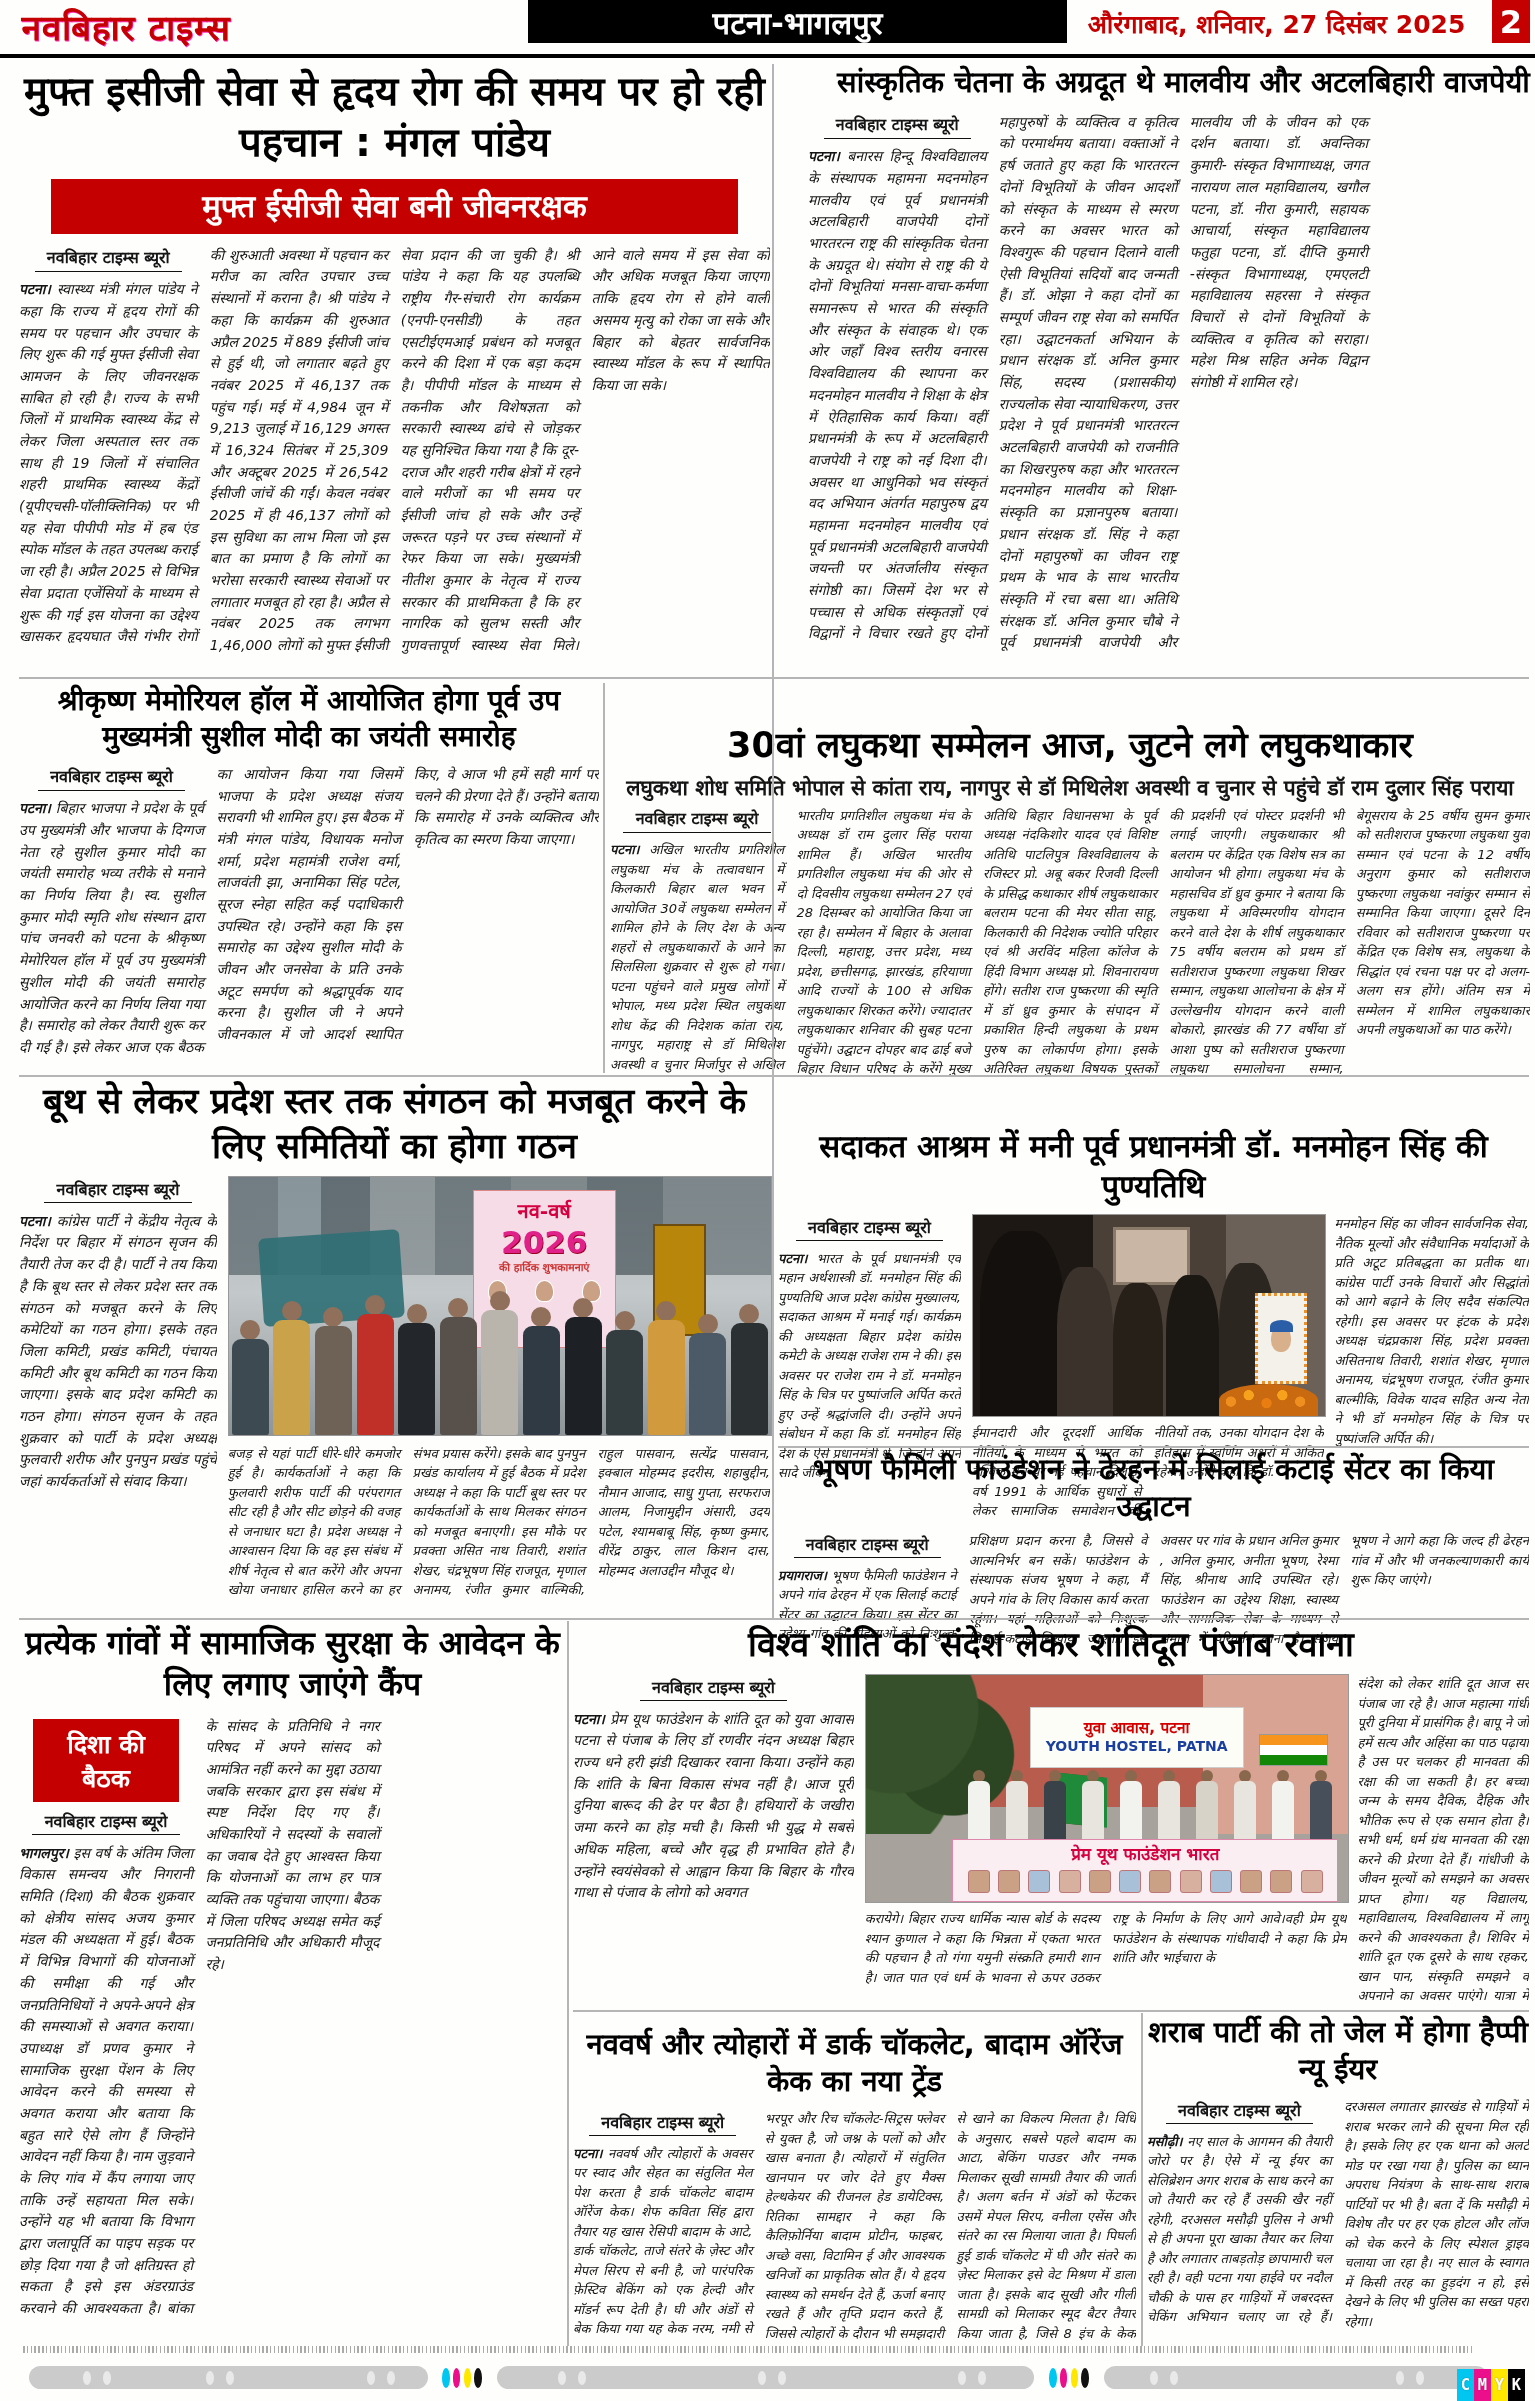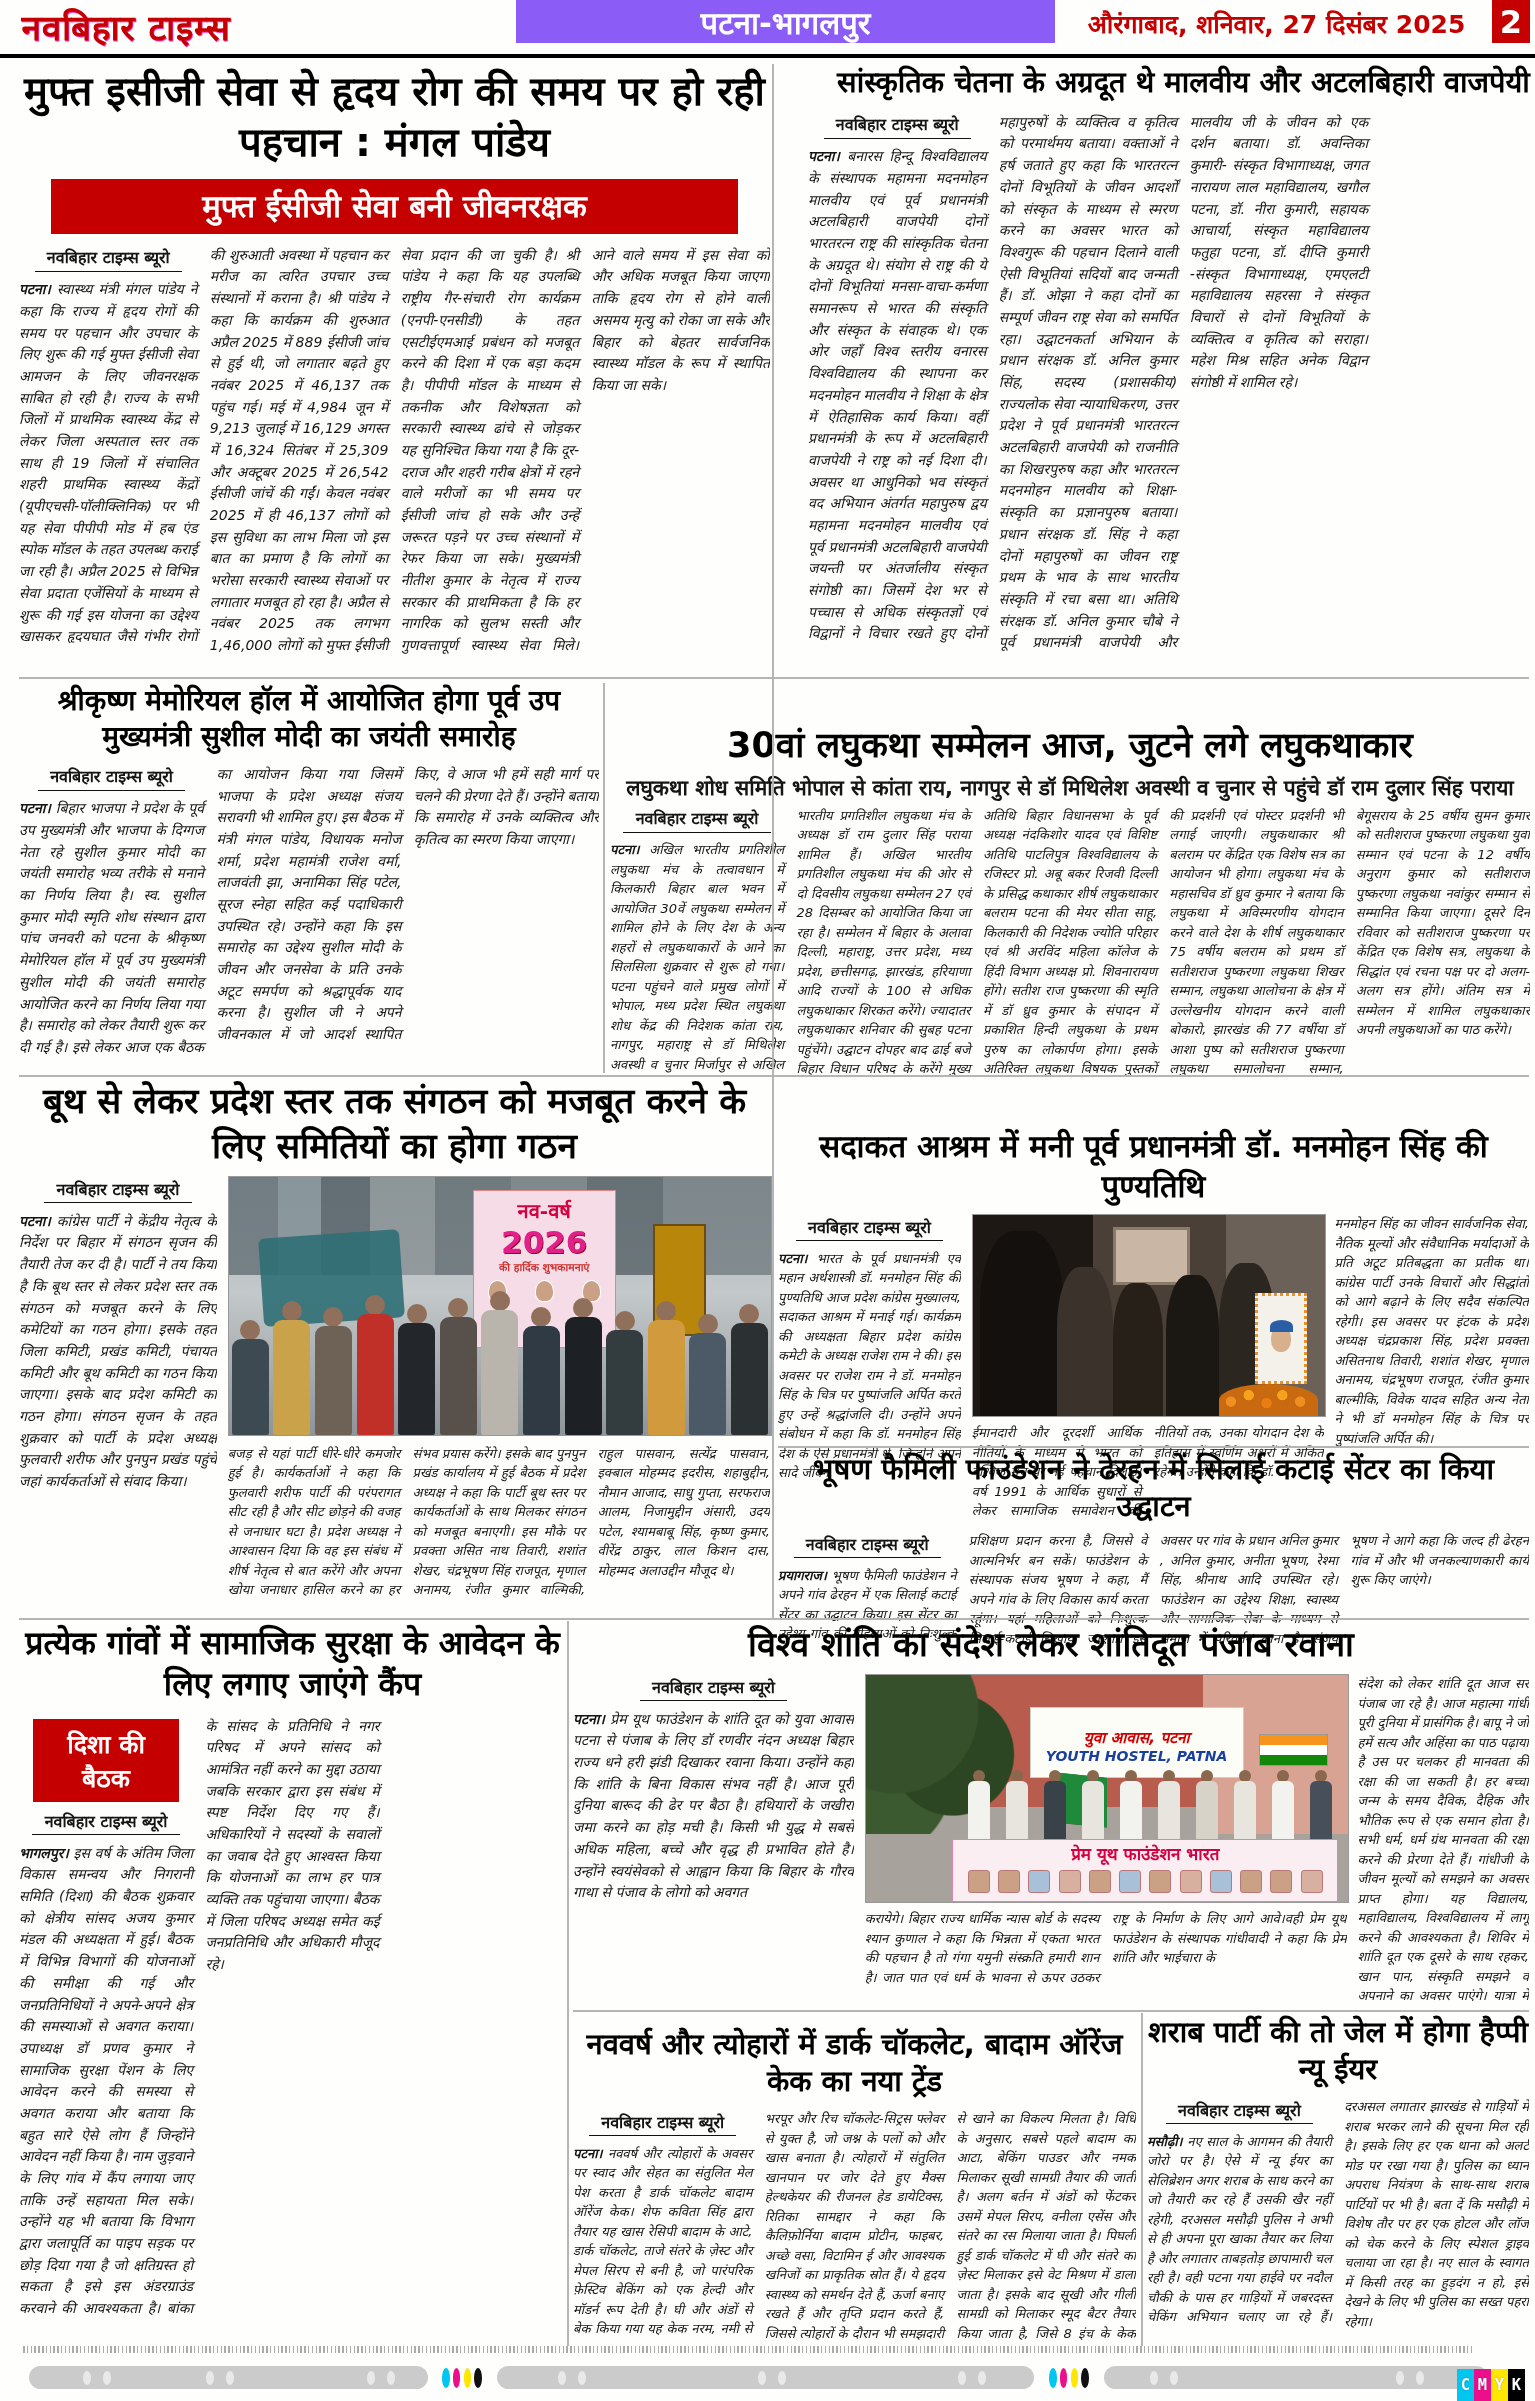--- a/index.html
+++ b/index.html
@@ -2,21 +2,21 @@
 <html style="font-size:12.3px"><head>
 <meta charset="utf-8">
 <style>
   html,body{margin:0;padding:0;background:#e8e8e4;}
   #page{position:relative;width:1535px;height:2401px;background:#fefefc;margin:0 auto;
         font-family:"DejaVu Sans","Liberation Sans",sans-serif;color:#151515;overflow:hidden;}
 
   
   .masthead{position:absolute;left:21.5px;top:3.1px;font-size:35px;font-weight:bold;color:#c40000;
             text-shadow:0.8px 0.8px 0 #f3b; letter-spacing:0.8px;}
-  .edition-box{position:absolute;left:516px;top:0;width:539px;height:43px;background:#8b5cf6;color:#fff;
+  .edition-box{position:absolute;left:528px;top:0;width:539px;height:43px;background:#000000;color:#fff;
                display:flex;align-items:center;justify-content:center;font-size:31px;font-weight:bold;}
   .header-date{position:absolute;left:1073px;top:6.1px;width:407px;text-align:center;color:#c40000;
                font-weight:bold;font-size:25px;}
   .pagenum-box{position:absolute;left:1492px;top:0;width:38px;height:43px;background:#c40000;color:#fff;
                display:flex;align-items:center;justify-content:center;font-size:32px;font-weight:bold;}
   .top-rule{position:absolute;left:0;top:54px;width:1535px;height:3.8px;background:#000;}
 
   
   .article{position:absolute;}
   .hl{font-weight:bold;color:#000;text-align:center;line-height:1.28;margin:0;}
@@ -89,21 +89,21 @@
                 border:3.1px dotted #e8912a;display:flex;align-items:center;justify-content:center;}
   .ph2-portrait i{display:block;width:20px;height:26px;border-radius:45%;background:#d9b08c;position:relative;}
   .ph2-portrait i::before{content:"";position:absolute;top:-6.1px;left:-1.5px;right:-1.5px;height:12.3px;border-radius:50% 50% 0 0;background:#2a5fa8;}
   .ph2-flowers{position:absolute;right:2%;bottom:0;width:28%;height:16%;border-radius:50% 50% 0 0;
                background:radial-gradient(circle 5.4px at 12% 55%,#ef8f1f 90%,transparent),radial-gradient(circle 5.4px at 30% 35%,#f6a21c 90%,transparent),radial-gradient(circle 5.4px at 48% 60%,#e97d12 90%,transparent),radial-gradient(circle 5.4px at 64% 35%,#f6a21c 90%,transparent),radial-gradient(circle 5.4px at 82% 55%,#ef8f1f 90%,transparent),#c96a10;}
 
   
   .ph3-bldg{position:absolute;inset:0;background:linear-gradient(#b85c4e 0 58%,#a7a29b 58% 100%);}
   .ph3-bldg2{position:absolute;right:0;top:0;width:30%;height:70%;background:#d9a393;}
   .ph3-sign{position:absolute;left:34%;top:14%;width:44%;height:21%;background:#fdfdf8;border:1.5px solid #ccc;
-            text-align:center;line-height:1.25;padding-top:21px;font-style:italic;}
+            text-align:center;line-height:1.25;padding-top:11px;}
   .ph3-sign .s1{color:#d40000;font-weight:bold;font-size:15.4px;}
   .ph3-sign .s2{color:#1a3f9e;font-weight:bold;font-size:14px;}
   .ph3-tree{position:absolute;left:-6%;top:-8%;width:40%;height:78%;
             background:radial-gradient(circle at 30% 30%,#35502a 0 45%,transparent 46%),radial-gradient(circle at 60% 55%,#2c4522 0 40%,transparent 41%),radial-gradient(circle at 20% 70%,#3c5a30 0 38%,transparent 39%);}
   .ph3-flagIN{position:absolute;right:4%;top:26%;width:14%;height:13%;
               background:linear-gradient(#f7941d 0 33%,#fff 33% 66%,#138808 66% 100%);border:0.8px solid #999;}
   .ph3-green{position:absolute;left:39%;top:44%;width:11%;height:22%;background:#1f8a3a;transform:skewY(6deg);box-shadow:-3.1px 0 0 #5a4a2a;}
   .ppl2{position:absolute;left:18%;right:0;bottom:26%;display:flex;justify-content:space-evenly;align-items:flex-end;height:36%;}
   .pm{width:23px;height:90%;position:relative;}
   .pm::before{content:"";position:absolute;top:0;left:5.4px;width:12.3px;height:12.3px;border-radius:50%;background:#8a684e;}

